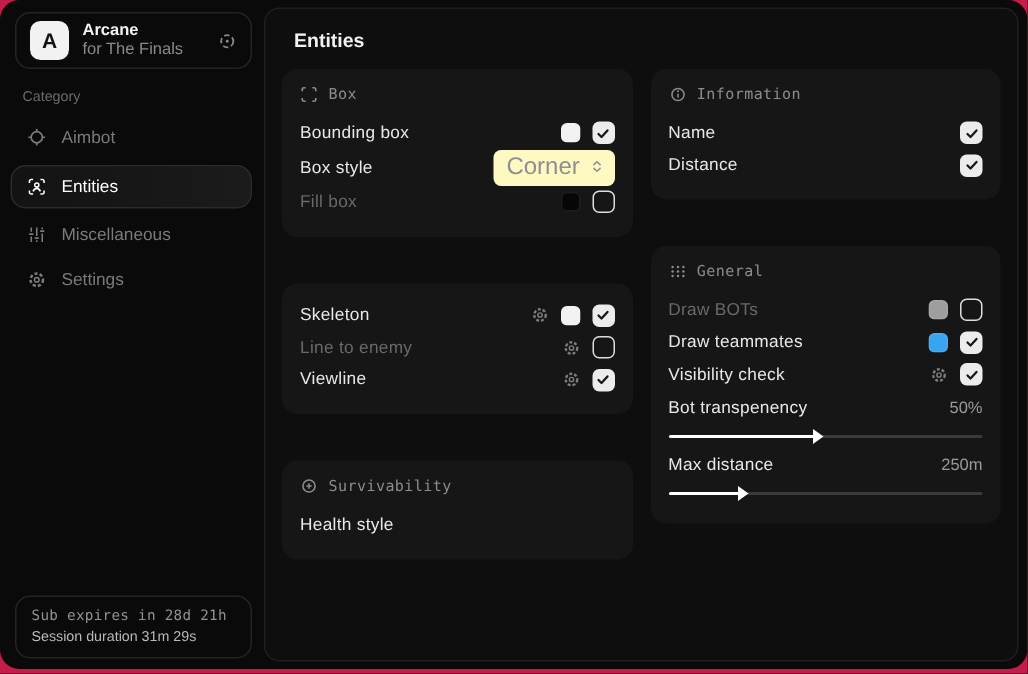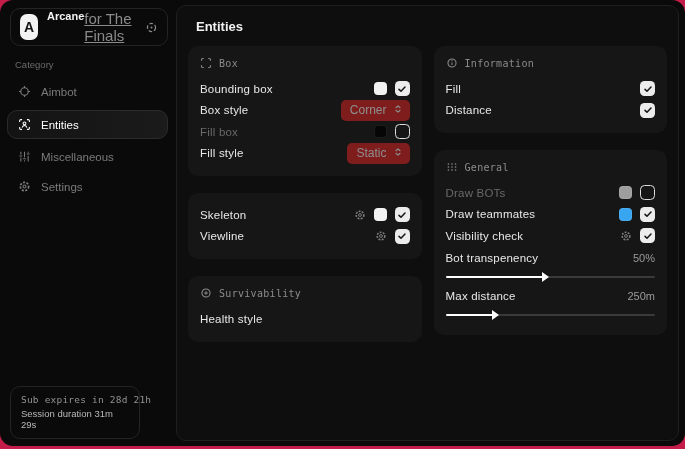--- a/index.html
+++ b/index.html
@@ -19,53 +19,53 @@
   .side-header {
     position:absolute; left:10px; top:8px; width:158px; height:38px;
     border:1px solid #242424; border-radius:10px;
     display:flex; align-items:center; gap:9px; padding:0 9px;
   }
   .logo {
     width:26px; height:26px; border-radius:7px; background:#f2f2f2;
     color:#141414; font-weight:800; font-size:14px;
     display:flex; align-items:center; justify-content:center;
   }
-  .app-titles { display:flex; line-height:1.15; }
+  .app-titles { display:flex; flex-direction:column; line-height:1.15; }
   .app-name { font-size:11px; font-weight:700; color:#f2f2f2; }
-  .app-sub { font-size:15px; color:#8a8a8a;text-decoration:underline; }
+  .app-sub { font-size:11px; color:#8a8a8a; }
   .header-action { margin-left:auto; color:#8a8a8a; width:13px; height:13px; }
   .header-action svg { width:13px; height:13px; display:block; }
   .category { font-size:9.5px; color:#6b6b6b; margin:59px 0 8px 15px; }
   .nav { display:flex; flex-direction:column; padding:0 7px; }
   .nav-item {
     display:flex; align-items:center; gap:10px;
     padding:6px 10px; border-radius:10px; border:1px solid transparent;
     color:#7a7a7a; font-size:11.5px; margin-bottom:3px; cursor:pointer;
   }
   .nav-item.active {
     color:#ffffff; border-color:#2b2b2b;
     background:linear-gradient(90deg,#131313,#1b1b1b);
     padding-top:7px; padding-bottom:7px; margin:2px 0 4px;
   }
   .nav-icon { width:13px; height:13px; display:flex; }
   .nav-icon svg { width:13px; height:13px; }
   .side-footer {
-    position:absolute; left:10px; bottom:7px; width:130px;
+    position:absolute; left:10px; bottom:7px; width:158px;
     border:1px solid #242424; border-radius:10px; padding:7px 10px 8px;
   }
   .footer-line1 { font-family:"DejaVu Sans Mono", monospace; font-size:9.5px; color:#929292; letter-spacing:0.2px; white-space:nowrap; }
   .footer-line2 { font-size:9.5px; font-weight:400; color:#b9b9b9; margin-top:3px; }
   
   .main {
     position:absolute; left:176px; top:5px; right:6px; bottom:5px;
     background:#0e0e0e; border:1px solid #1f1f1f; border-radius:10px;
   }
   .main-title { font-size:13px; font-weight:700; color:#f2f2f2; margin:13px 0 12px 19px; }
   .columns { display:flex; gap:12px; padding:0 11px; }
-  .col { flex:1; display:flex; flex-direction:column; gap:17px; min-width:0; }
+  .col { flex:1; display:flex; flex-direction:column; gap:31px; min-width:0; }
   .card { background:#161616; border-radius:10px; padding:11px 12px 12px; }
   .card-header {
     display:flex; align-items:center; gap:7px;
     color:#8c8c8c; font-family:"DejaVu Sans Mono", monospace;
     font-size:10px; letter-spacing:0.3px; margin-bottom:9px;
   }
   .card-header .c-icon { width:12px; height:12px; display:flex; }
   .card-header svg { width:12px; height:12px; }
   .row { display:flex; align-items:center; justify-content:space-between; min-height:21.5px; }
   .row-label { font-size:11.5px; color:#e8e8e8; letter-spacing:0.2px; }
@@ -76,22 +76,22 @@
   .swatch { width:13px; height:13px; border-radius:4px; border:1px solid rgba(255,255,255,0.09); cursor:pointer; }
   .checkbox {
     width:15px; height:15px; border-radius:4.5px; cursor:pointer;
     display:flex; align-items:center; justify-content:center;
   }
   .checkbox.checked { background:#ececec; }
   .checkbox.checked svg { width:10px; height:10px; }
   .checkbox.unchecked { border:1.5px solid #dedede; background:transparent; }
   .select-btn {
     display:flex; align-items:flex-end; gap:6px; cursor:pointer;
-    background:#7f1d1d; border:none; border-radius:5px;
-    padding:3px 7px 3.5px 9px; color:#8f8f8f; font-size:12px;
+    background:#fef9c3; border:none; border-radius:5px;
+    padding:3px 7px 3.5px 9px; color:#8f8f8f; font-size:16px;
     font-family:"Liberation Sans", sans-serif;
   }
   .select-btn svg { width:10px; height:10px; }
   .slider-block { margin-top:1px; margin-bottom:3px;text-align:right; }
   .slider-value { font-size:11px; color:#9a9a9a; }
   .slider-track { position:relative; height:2px; background:#3a3a3a; border-radius:2px; margin:7px 0 7px; cursor:pointer; }
   .slider-fill { position:absolute; left:0; top:0; bottom:0; background:#ffffff; border-radius:2px; }
   .slider-thumb {
     position:absolute; top:-4px; width:0; height:0;
     border-left:7px solid #ffffff; border-top:5px solid transparent; border-bottom:5px solid transparent;
@@ -200,48 +200,49 @@
                 </button>
               </div>
             </div>
             <div class="row">
               <span class="row-label muted">Fill box</span>
               <div class="controls">
                 <span class="swatch" style="background: rgb(6, 6, 6);"></span>
                 <span class="checkbox unchecked"></span>
               </div>
             </div>
-            <div class="row">
-              <span class="row-label">Fill style</span>
-              <div class="controls">
-                <button class="select-btn">
-                  <span>Static</span>
-                  <span><svg viewBox="0 0 16 16" fill="none" stroke="currentColor" stroke-width="1.7" stroke-linecap="round" stroke-linejoin="round">
-                      <path d="M4.7 6L8 2.9 11.3 6M4.7 10L8 13.1 11.3 10"></path>
-                    </svg></span>
-                </button>
-              </div>
-            </div>
           </div>
           <div class="card">
             <div class="row">
               <span class="row-label">Skeleton</span>
               <div class="controls">
                 <span class="gear">
                   <svg viewBox="0 0 16 16" fill="none" stroke="currentColor">
                     <circle cx="8" cy="8" r="5.1" stroke-width="2.1" stroke-dasharray="2.6 1.7"></circle>
                     <circle cx="8" cy="8" r="1.9" stroke-width="1.3"></circle>
                   </svg>
                 </span>
                 <span class="swatch" style="background: rgb(242, 242, 242);"></span>
                 <span class="checkbox checked">
                   <svg viewBox="0 0 16 16" fill="none" stroke="#161616" stroke-width="2.4" stroke-linecap="round" stroke-linejoin="round">
                     <path d="M3.2 8.6l3.2 3.1 6.4-7"></path>
                   </svg>
                 </span>
+              </div>
+            </div>
+            <div class="row">
+              <span class="row-label muted">Line to enemy</span>
+              <div class="controls">
+                <span class="gear">
+                  <svg viewBox="0 0 16 16" fill="none" stroke="currentColor">
+                    <circle cx="8" cy="8" r="5.1" stroke-width="2.1" stroke-dasharray="2.6 1.7"></circle>
+                    <circle cx="8" cy="8" r="1.9" stroke-width="1.3"></circle>
+                  </svg>
+                </span>
+                <span class="checkbox unchecked"></span>
               </div>
             </div>
             <div class="row">
               <span class="row-label">Viewline</span>
               <div class="controls">
                 <span class="gear">
                   <svg viewBox="0 0 16 16" fill="none" stroke="currentColor">
                     <circle cx="8" cy="8" r="5.1" stroke-width="2.1" stroke-dasharray="2.6 1.7"></circle>
                     <circle cx="8" cy="8" r="1.9" stroke-width="1.3"></circle>
                   </svg>
@@ -275,21 +276,21 @@
               <span class="c-icon">
                 <svg viewBox="0 0 16 16" fill="none" stroke="currentColor" stroke-width="1.4">
                   <circle cx="8" cy="8" r="5.4"></circle>
                   <path d="M8 7.3v3.4"></path>
                   <circle cx="8" cy="5.1" r="0.9" fill="currentColor" stroke="none"></circle>
                 </svg>
               </span>
               <span>Information</span>
             </div>
             <div class="row">
-              <span class="row-label">Fill</span>
+              <span class="row-label">Name</span>
               <div class="controls">
                 <span class="checkbox checked">
                   <svg viewBox="0 0 16 16" fill="none" stroke="#161616" stroke-width="2.4" stroke-linecap="round" stroke-linejoin="round">
                     <path d="M3.2 8.6l3.2 3.1 6.4-7"></path>
                   </svg>
                 </span>
               </div>
             </div>
             <div class="row">
               <span class="row-label">Distance</span>

